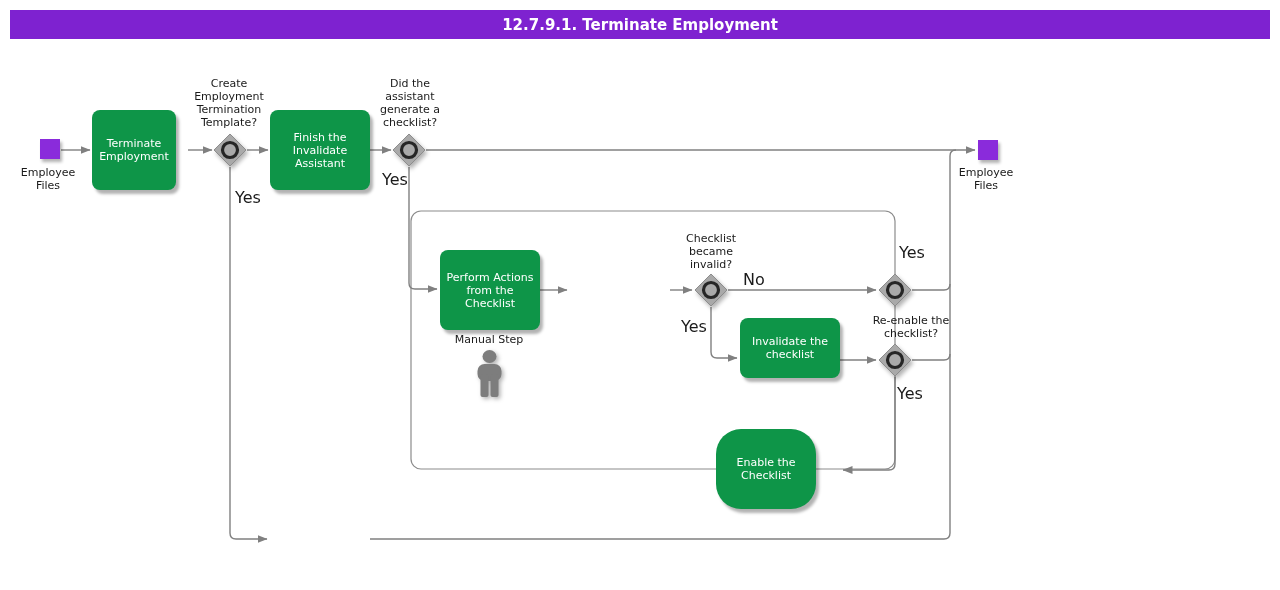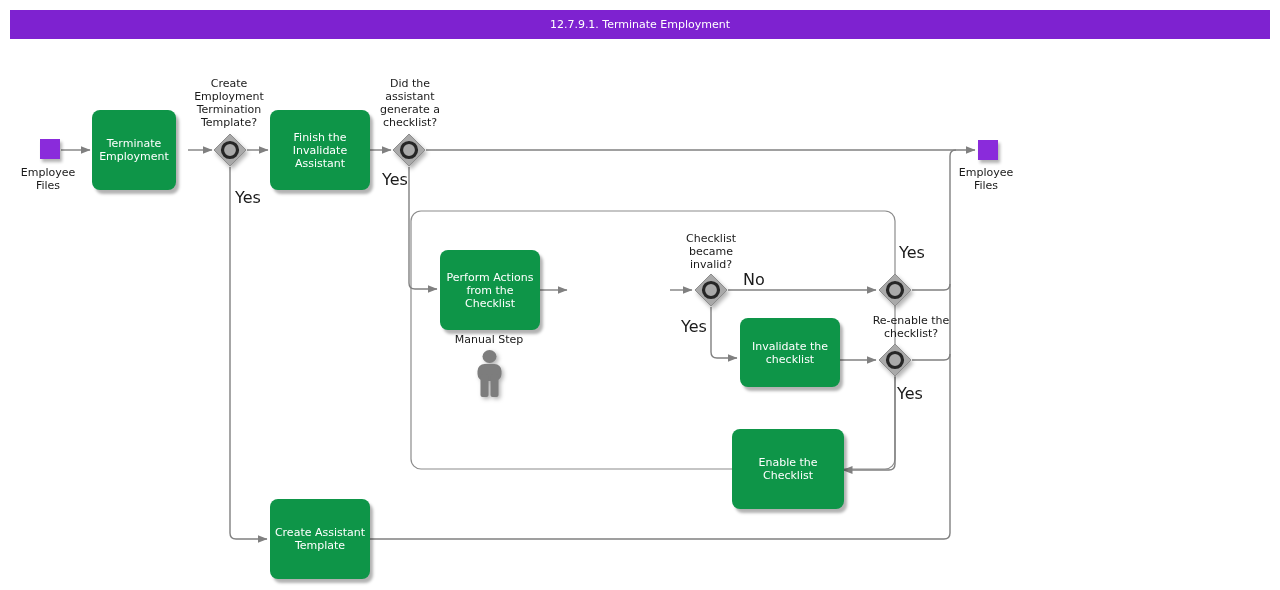--- a/index.html
+++ b/index.html
@@ -4,21 +4,21 @@
 <style>
   html,body{margin:0;padding:0;background:#ffffff;}
   .stage{
     position:relative;width:1280px;height:590px;overflow:hidden;
     font-family:"DejaVu Sans","Liberation Sans",sans-serif;background:#ffffff;
   }
   .titlebar{
     position:absolute;left:10px;top:10px;width:1260px;height:29px;
     background:#7E22D0;display:flex;align-items:center;justify-content:center;
   }
-  .titlebar span{color:#ffffff;font-size:11px;font-weight:normal;}
+  .titlebar span{color:#ffffff;font-size:15px;font-weight:bold;}
   .layer{position:absolute;left:0;top:0;z-index:1;}
   .activity{
     position:absolute;z-index:2;background:#0E9548;border-radius:8px;
     box-shadow:3px 4px 3px rgba(0,0,0,.30);
     color:#ffffff;font-size:11px;line-height:13px;text-align:center;
     display:flex;align-items:center;justify-content:center;white-space:pre-line;
   }
   .event{
     position:absolute;z-index:2;width:20px;height:20px;background:#8A2BDB;
     box-shadow:2px 3px 3px rgba(0,0,0,.30);
@@ -106,26 +106,24 @@
   <div class="event" style="left:978px;top:140px;"></div>
 
   <div class="activity" style="left:92px;top:110px;width:84px;height:80px;">Terminate
 Employment</div>
   <div class="activity" style="left:270px;top:110px;width:100px;height:80px;">Finish the
 Invalidate
 Assistant</div>
   <div class="activity" style="left:440px;top:250px;width:100px;height:80px;">Perform Actions
 from the
 Checklist</div>
-  <div class="activity" style="left:740px;top:318px;width:100px;height:69px;">Invalidate the
+  <div class="activity" style="left:740px;top:318px;width:100px;height:60px;">Invalidate the
 checklist</div>
-  <div class="activity" style="left:732px;top:429px;width:112px;height:80px;">Enable the
+  <div class="activity" style="left:716px;top:429px;width:100px;height:80px;border-radius:25px;">Enable the
 Checklist</div>
-  <div class="activity" style="left:270px;top:499px;width:100px;height:80px;">Create Assistant
-Template</div>
 
   <div class="nlabel" style="left:16px;top:166px;width:64px;">Employee
 Files</div>
   <div class="nlabel" style="left:954px;top:166px;width:64px;">Employee
 Files</div>
 
   <div class="qlabel" style="left:184px;top:77px;width:90px;">Create
 Employment
 Termination
 Template?</div>

